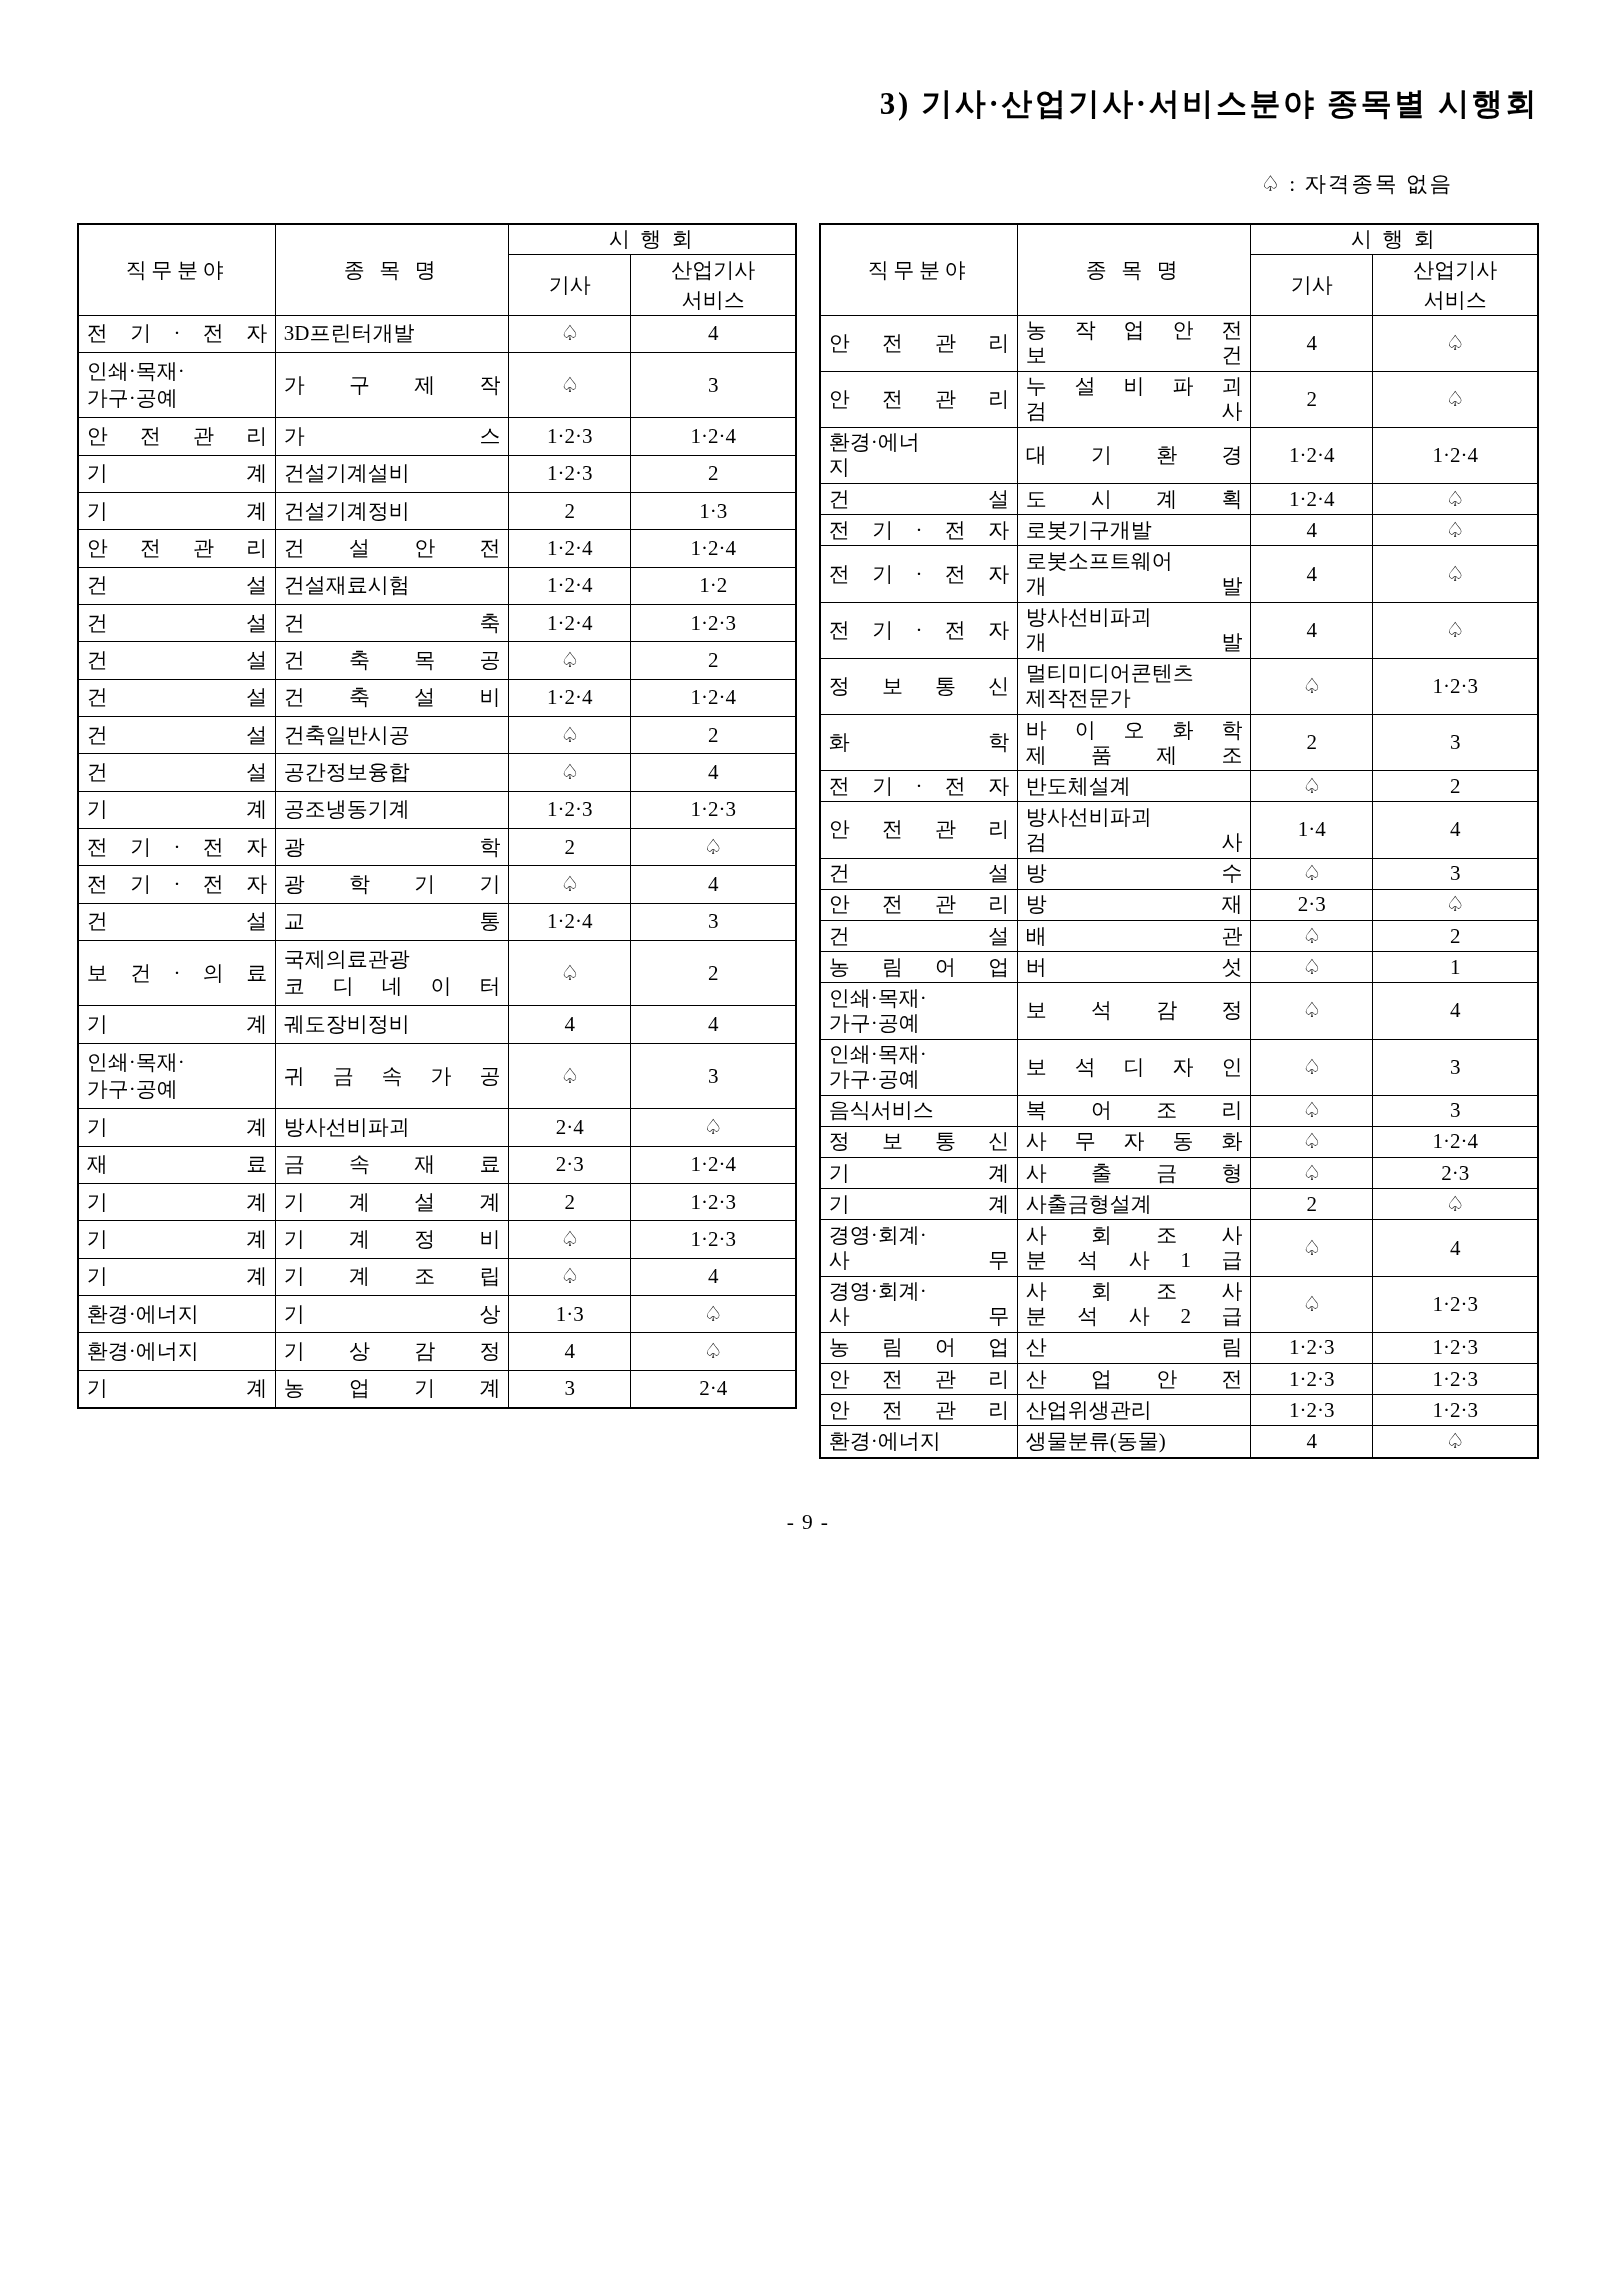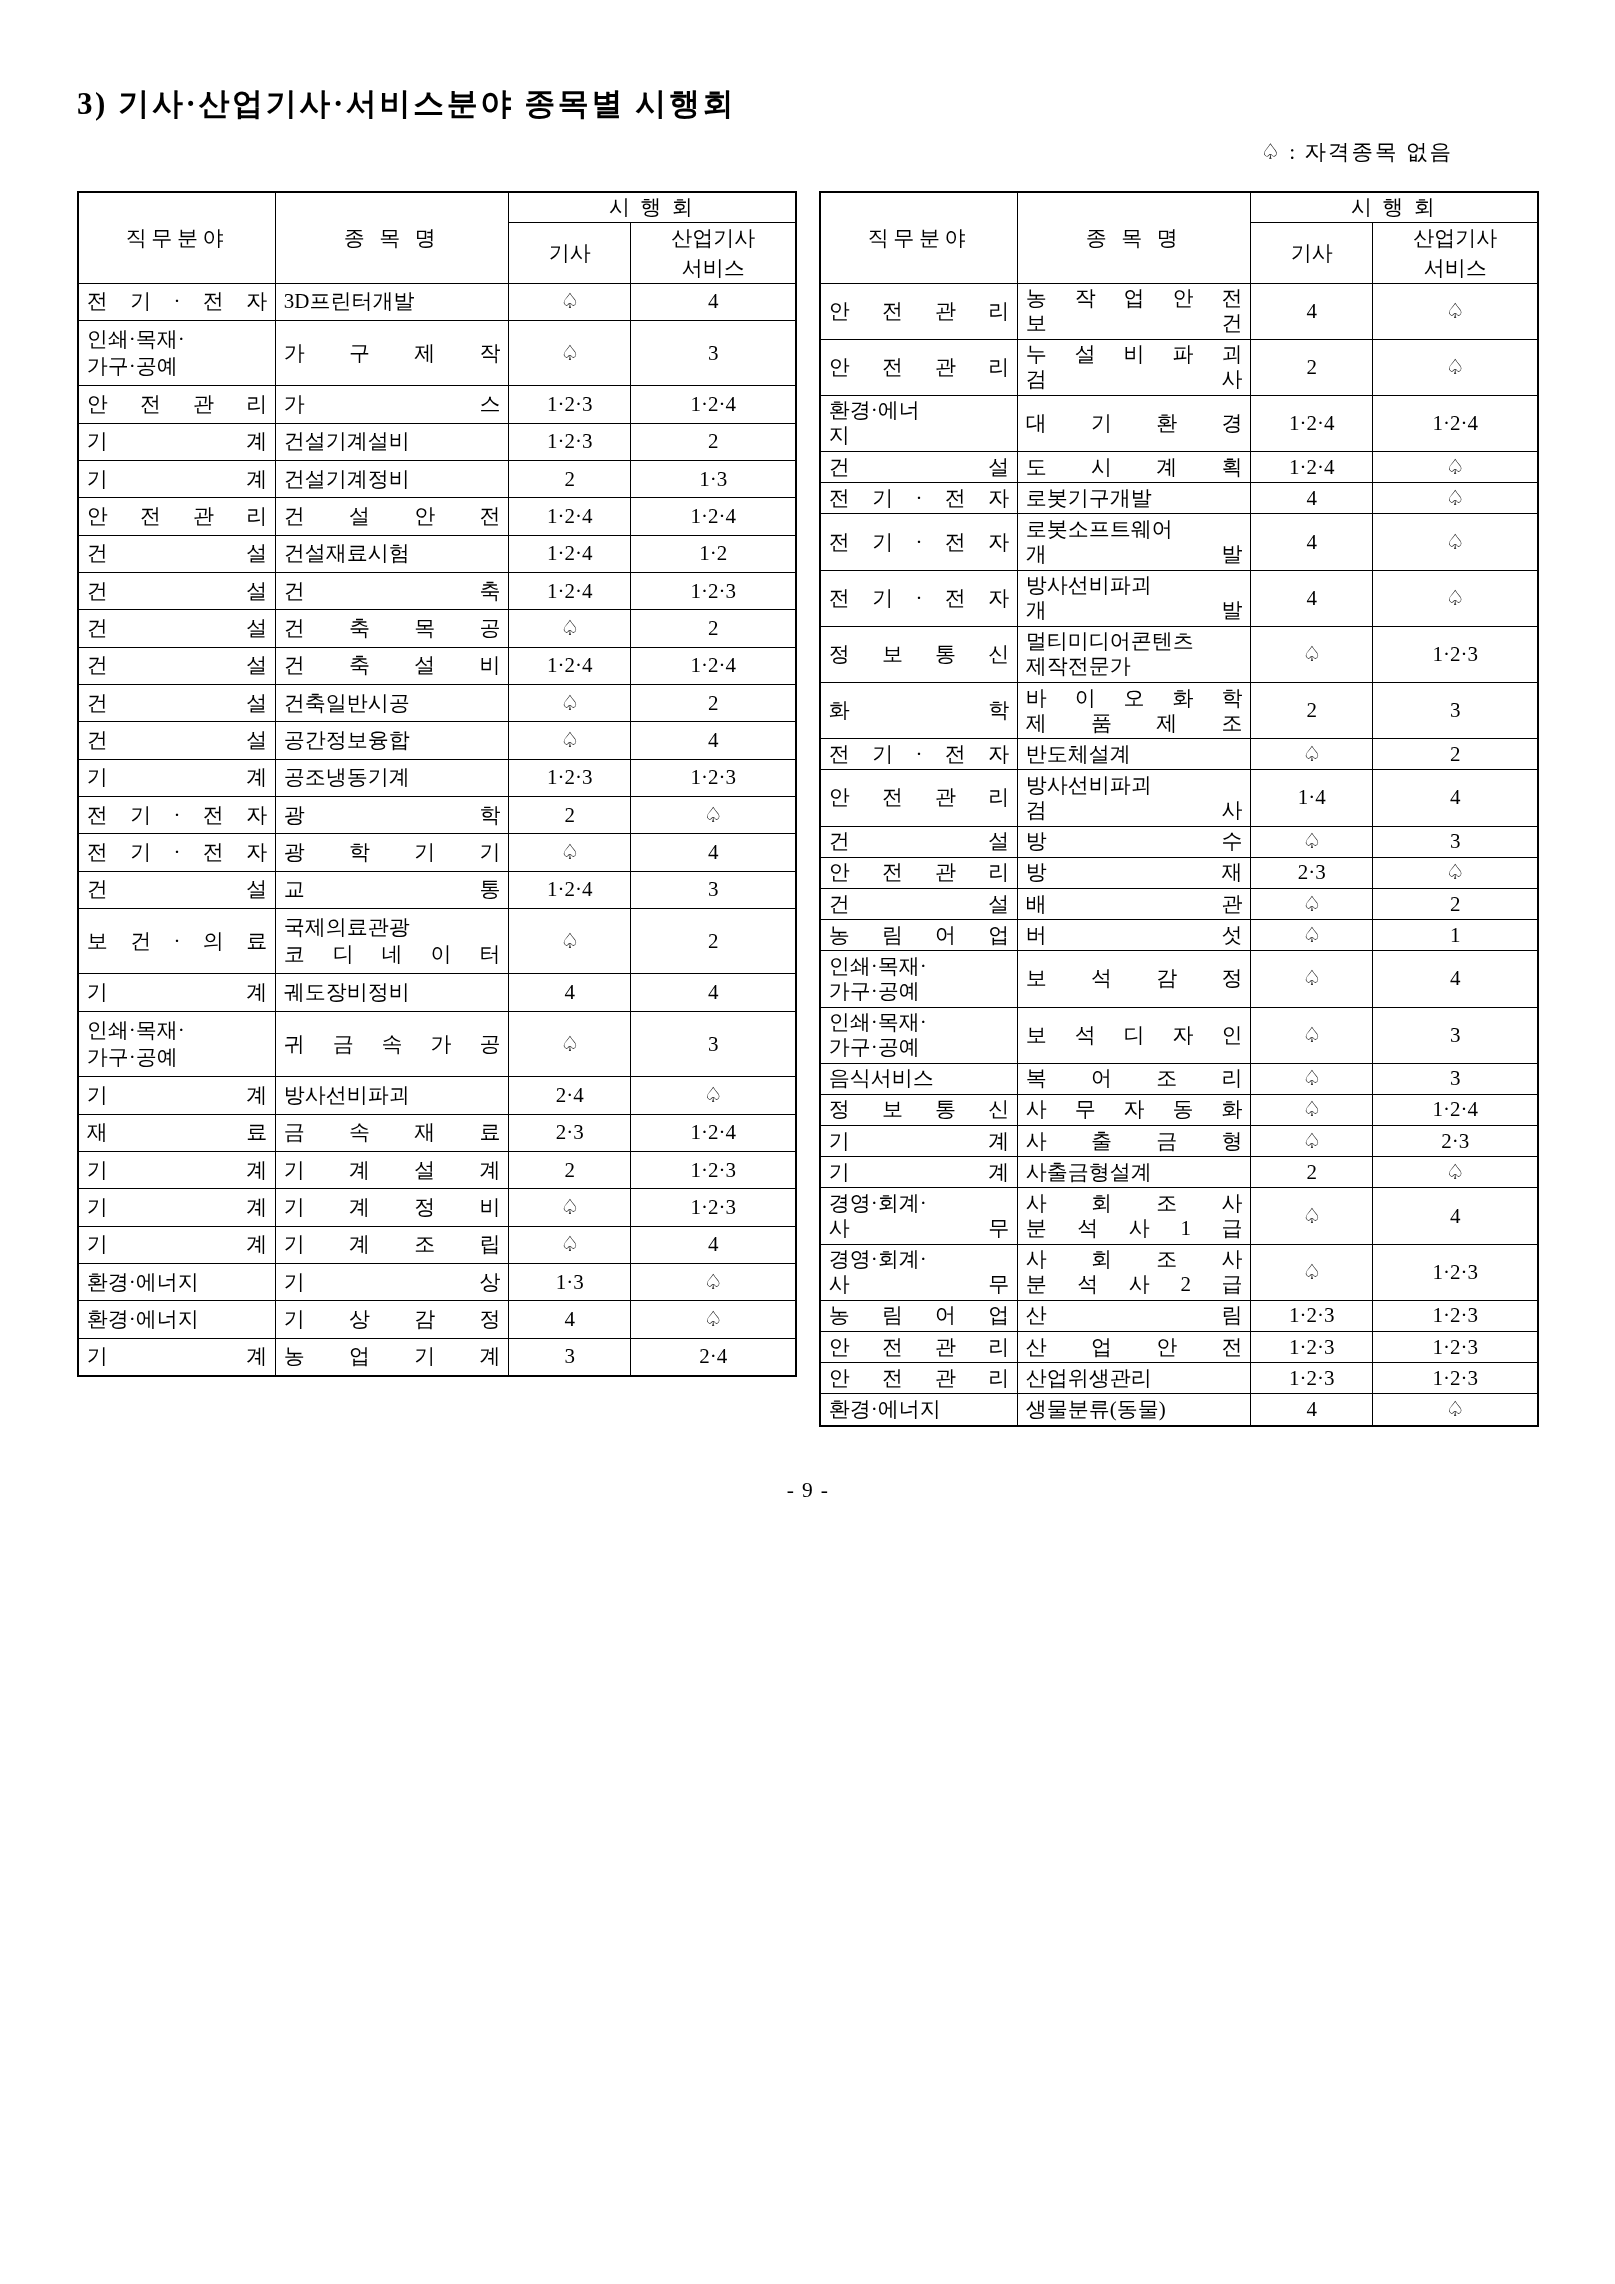--- a/index.html
+++ b/index.html
@@ -10,24 +10,25 @@
     position: relative;
     color: #000;
     font-family: "Liberation Serif", "DejaVu Serif", serif;
   }
   .page { padding: 83px 77px 0 77px; }
 
   .title {
     font-size: 31px;
     font-weight: bold;
     letter-spacing: 2.6px;
+    text-align: right;
   }
 
   .note {
-    margin-top: 12px;
+    margin-top: 44px;
     text-align: right;
     padding-right: 86px;
     font-size: 21.5px;
     letter-spacing: 2px;
   }
 
   .tables {
     margin-top: 25px;
     display: flex;
     gap: 22px;

